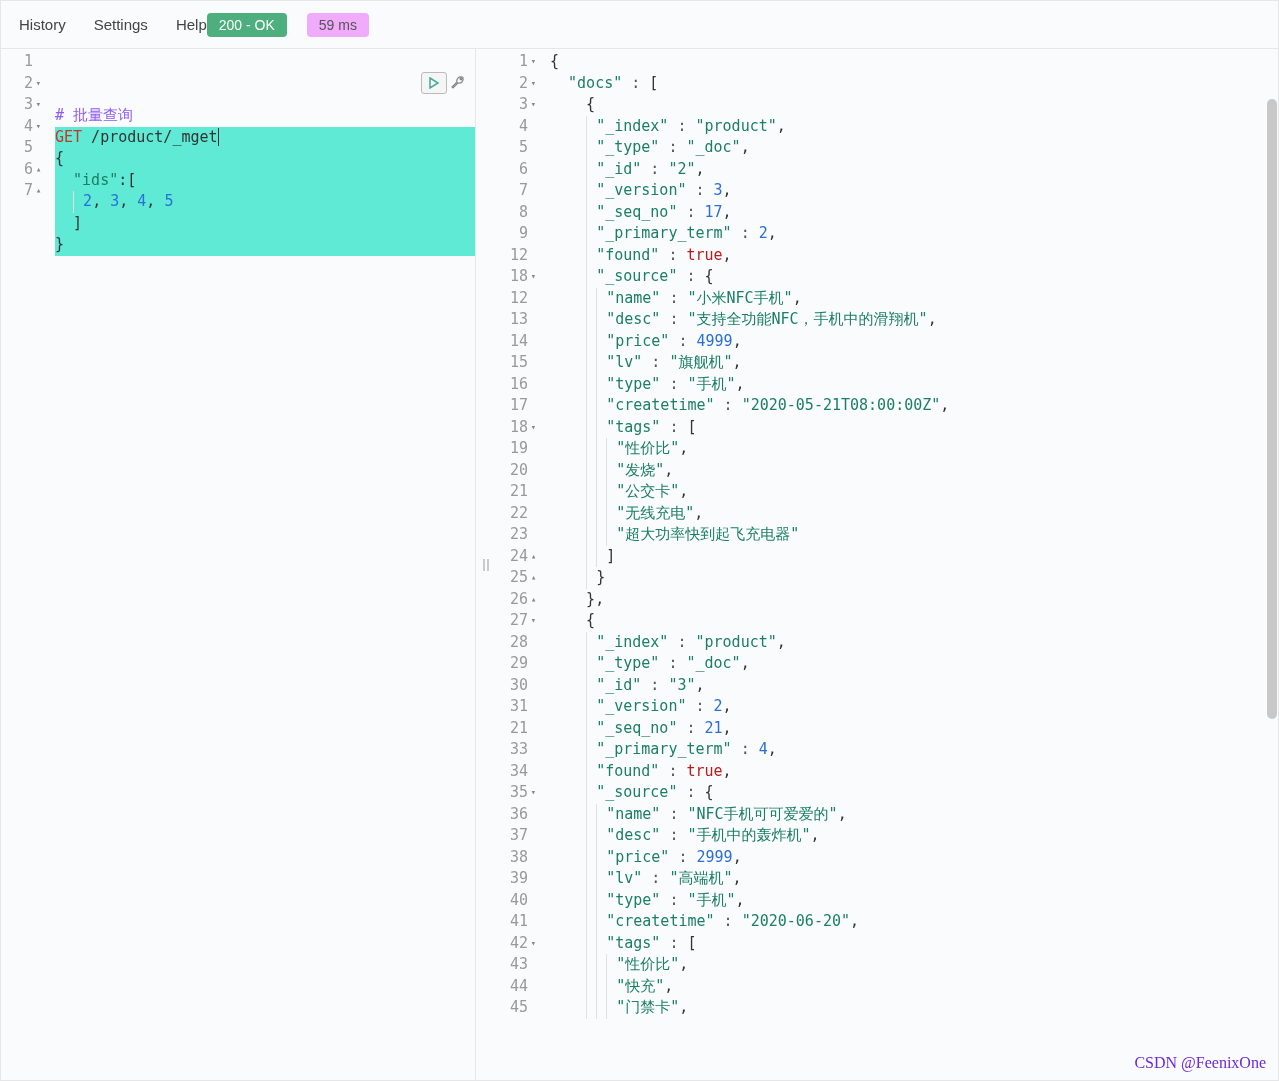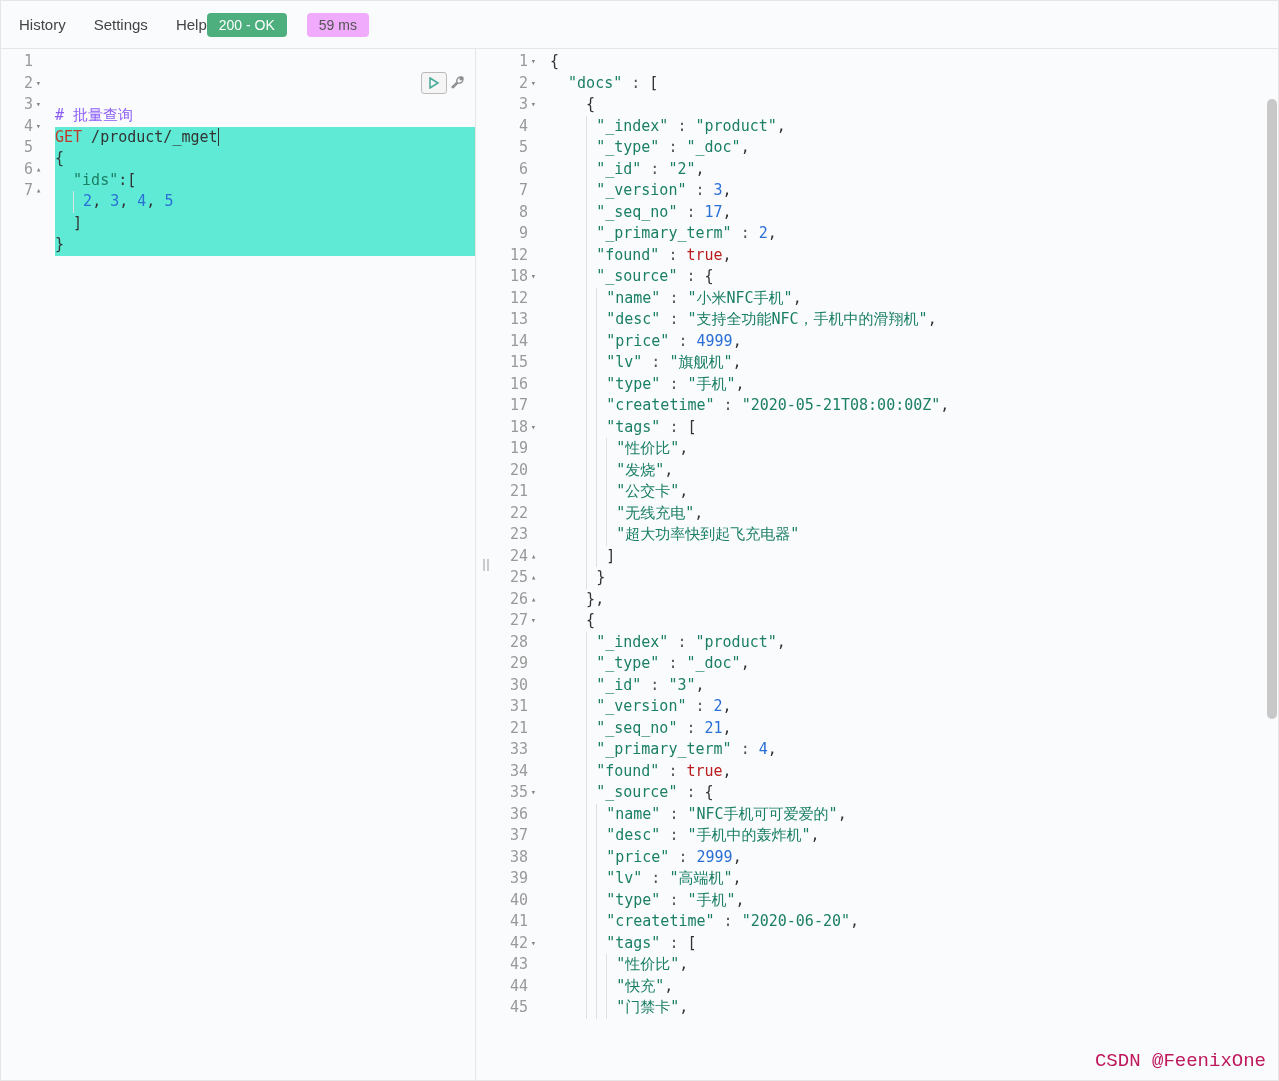--- a/index.html
+++ b/index.html
@@ -28,21 +28,21 @@
 .run-btn{width:26px;height:22px;border:1px solid #bbb;background:#f5f5f5;display:flex;align-items:center;justify-content:center;cursor:pointer;border-radius:3px}
 .wrench{width:22px;height:22px;display:flex;align-items:center;justify-content:center;color:#888;cursor:pointer}
 .tok-key{color:#1a7f64}
 .tok-str{color:#1a7f64}
 .tok-num{color:#2a6fd6}
 .tok-bool{color:#b91c1c}
 .tok-punc{color:#555}
 .tok-method{color:#c0392b}
 .tok-comment{color:#8b5cf6}
 .guide{border-left:1px solid #e0e0e0;display:inline-block;height:21.5px;vertical-align:top}
-.watermark{position:absolute;bottom:8px;right:12px;color:#be185d;font-size:19px;font-family:Liberation Mono, monospace}
+.watermark{position:absolute;bottom:8px;right:12px;color:#6d28d9;font-size:16px;font-family:Liberation Serif, serif}
 .scrollbar-track{position:absolute;right:0;top:0;width:12px;height:100%;background:transparent}
 .scrollbar-thumb{position:absolute;right:1px;width:10px;background:#c8c8c8;border-radius:5px}
 </style>
 </head>
 <body>
 
 <div class="app">
   <div class="topbar">
     <div class="menu">
       <span class="menu-item">History</span>

